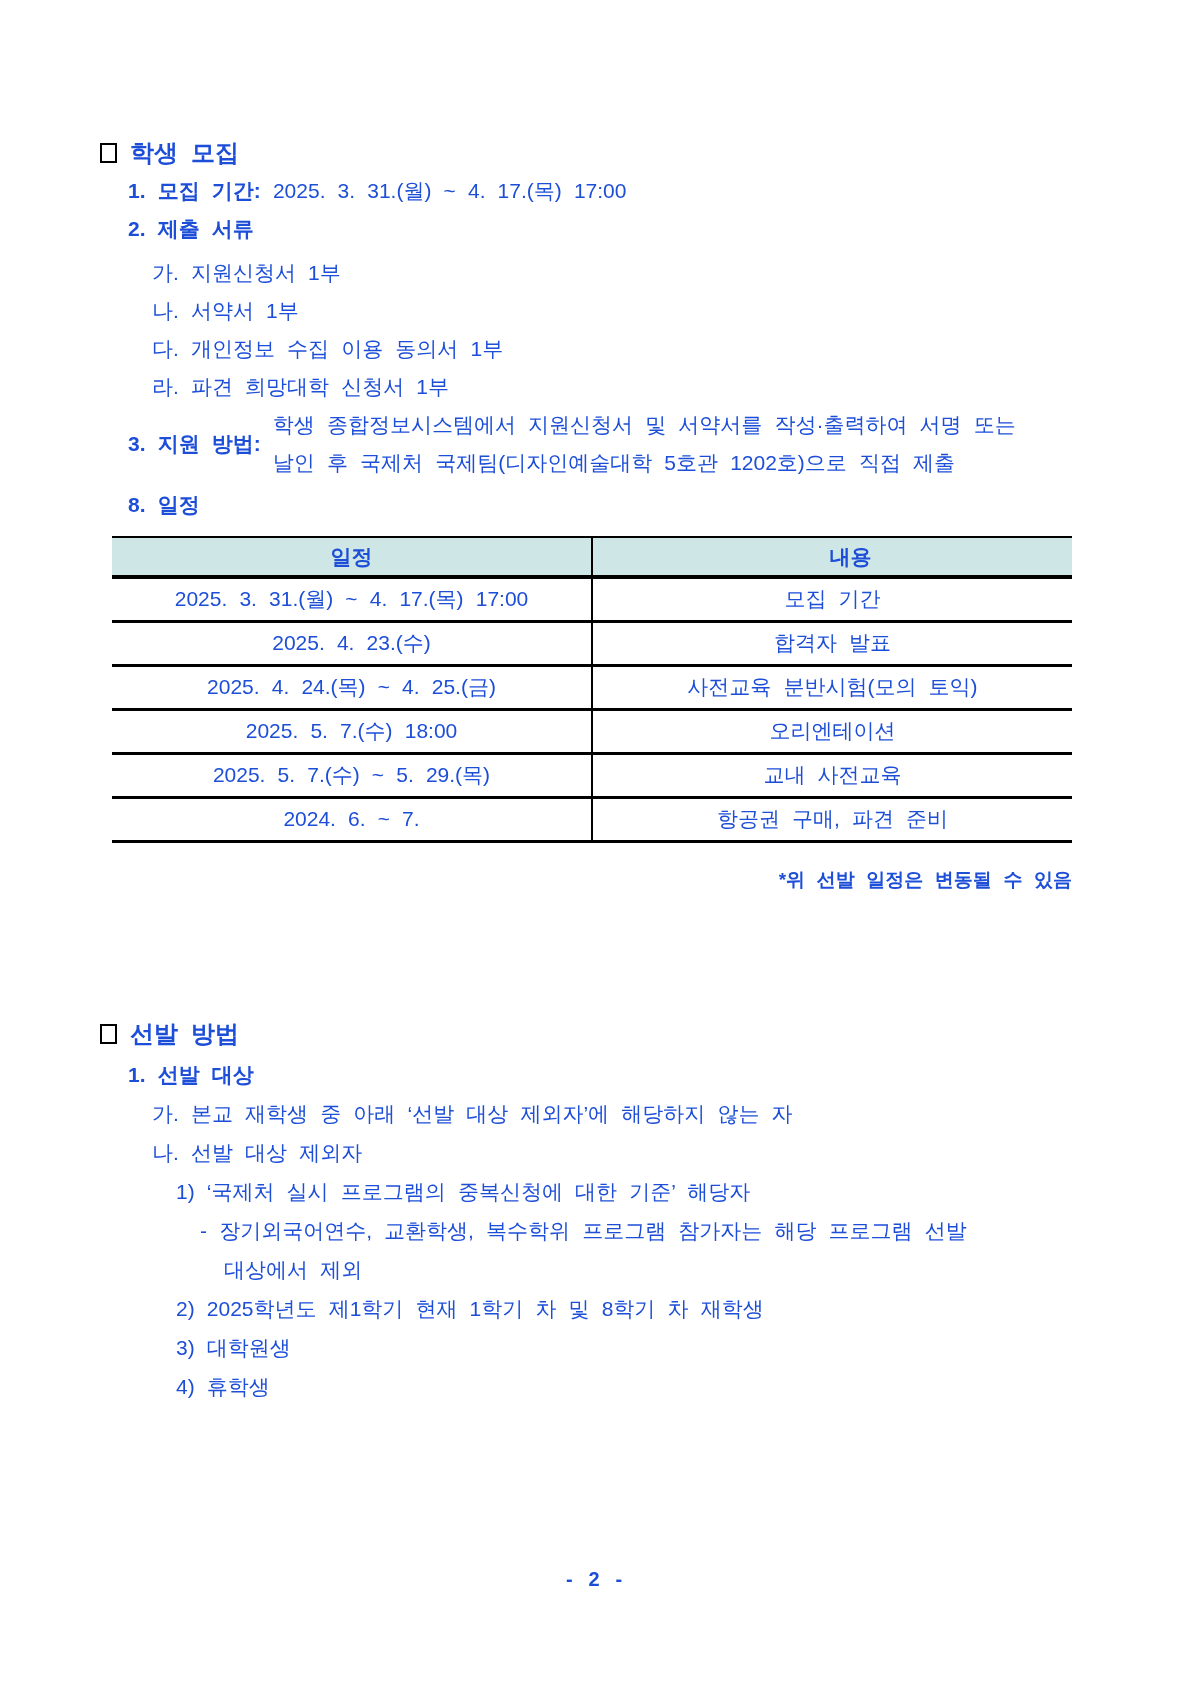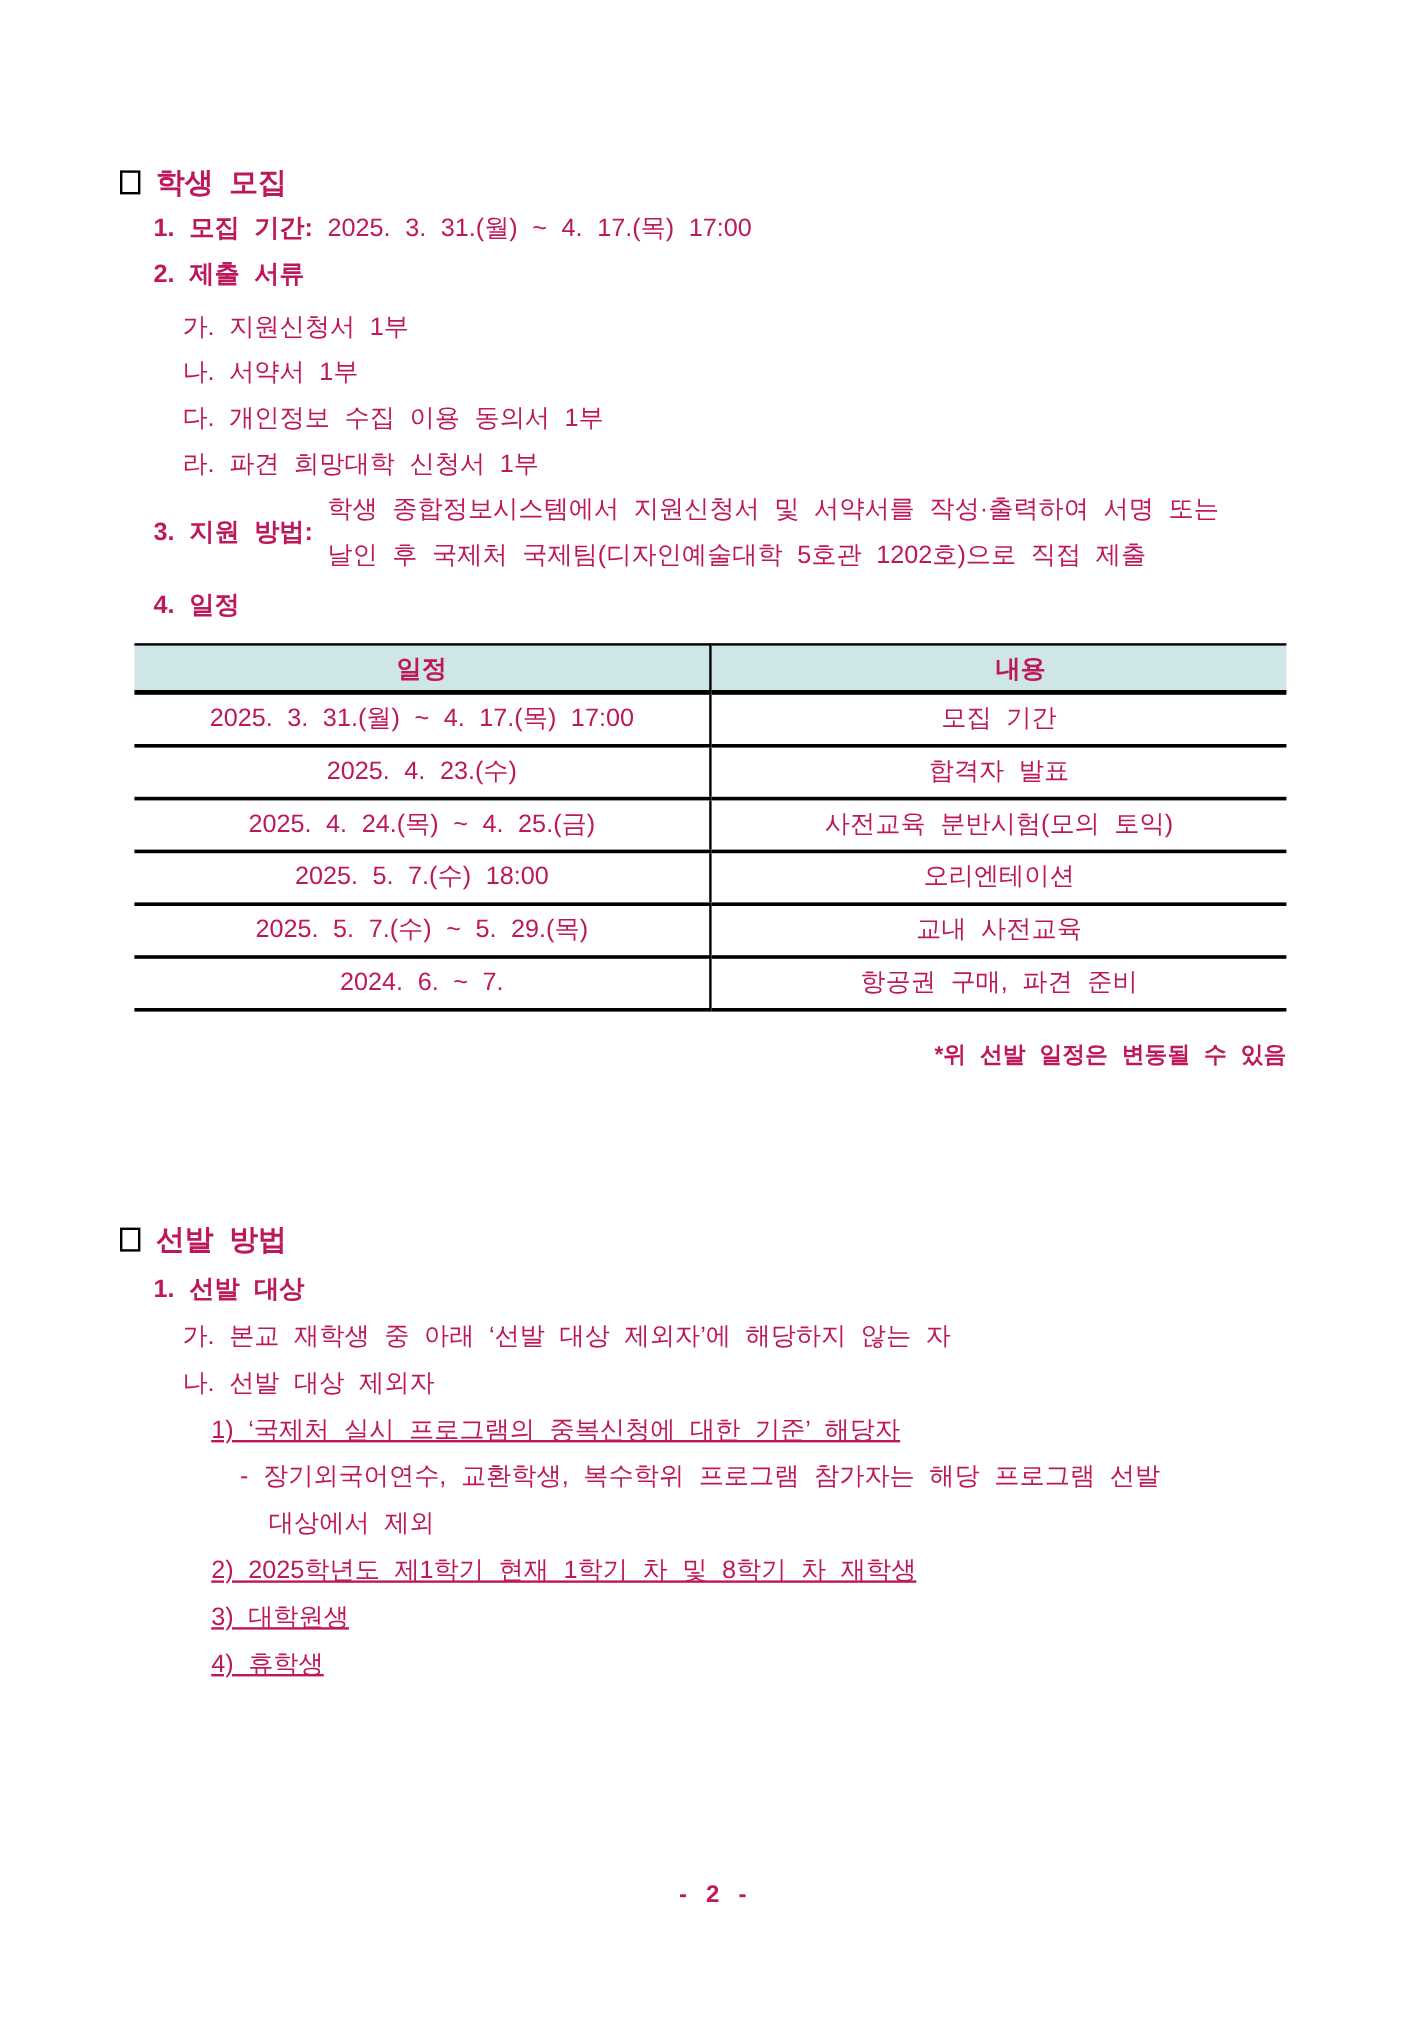--- a/index.html
+++ b/index.html
@@ -2,21 +2,21 @@
 <html><head>
 <meta charset="utf-8">
 <style>
   * { margin: 0; padding: 0; box-sizing: border-box; }
   html, body { background: #ffffff; }
   .page {
     position: relative;
     width: 1190px;
     height: 1684px;
     background: #ffffff;
-    color: #be185d;
+    color: #1d4ed8;
     font-family: "Liberation Sans", "DejaVu Sans", sans-serif;
     font-size: 21px;
     word-spacing: 0.30em;
     overflow: hidden;
   }
   .content {
     padding: 134px 100px 0 100px;
   }
   .b { font-weight: bold; }
   .line { line-height: 38px; white-space: nowrap; }
@@ -29,21 +29,21 @@
   .sq {
     display: inline-block;
     width: 17px;
     height: 20px;
     border: 2px solid #000;
     margin-right: 13px;
     transform: translateY(2px);
   }
   .lvl1 { padding-left: 28px; }
   .lvl2 { padding-left: 52px; }
-  .lvl3 { padding-left: 76px; text-decoration: underline; }
+  .lvl3 { padding-left: 76px; }
   .lvl4 { padding-left: 100px; }
   .lvl4c { padding-left: 124px; }
   .docs-block { margin-top: 6px; }
   .apply-row { display: flex; align-items: center; }
   .apply-label { font-weight: bold; white-space: nowrap; margin-right: 12px; }
   .schedule-heading { margin-top: 4px; }
   table.schedule {
     border-collapse: collapse;
     table-layout: fixed;
     width: 960px;
@@ -116,21 +116,21 @@
       </div>
 
       <div class="line lvl1 apply-row">
         <span class="apply-label">3. 지원 방법:</span>
         <span>
           <span class="line" style="display:block">학생 종합정보시스템에서 지원신청서 및 서약서를 작성·출력하여 서명 또는</span>
           <span class="line" style="display:block">날인 후 국제처 국제팀(디자인예술대학 5호관 1202호)으로 직접 제출</span>
         </span>
       </div>
 
-      <div class="line lvl1 b schedule-heading">4. 일정</div>
+      <div class="line lvl1 b schedule-heading">8. 일정</div>
 
       <table class="schedule">
         <thead>
           <tr>
             <th class="col-divider" style="background: rgb(207, 230, 230);">일정</th>
             <th style="background: rgb(207, 230, 230); padding-left: 36px;">내용</th>
           </tr>
         </thead>
         <tbody>
           <tr>

